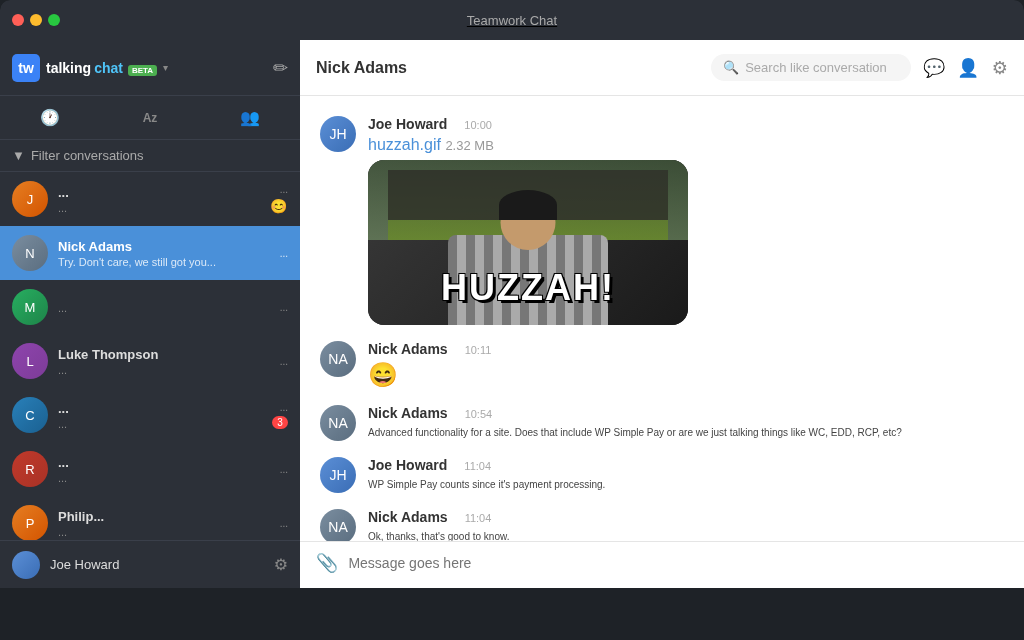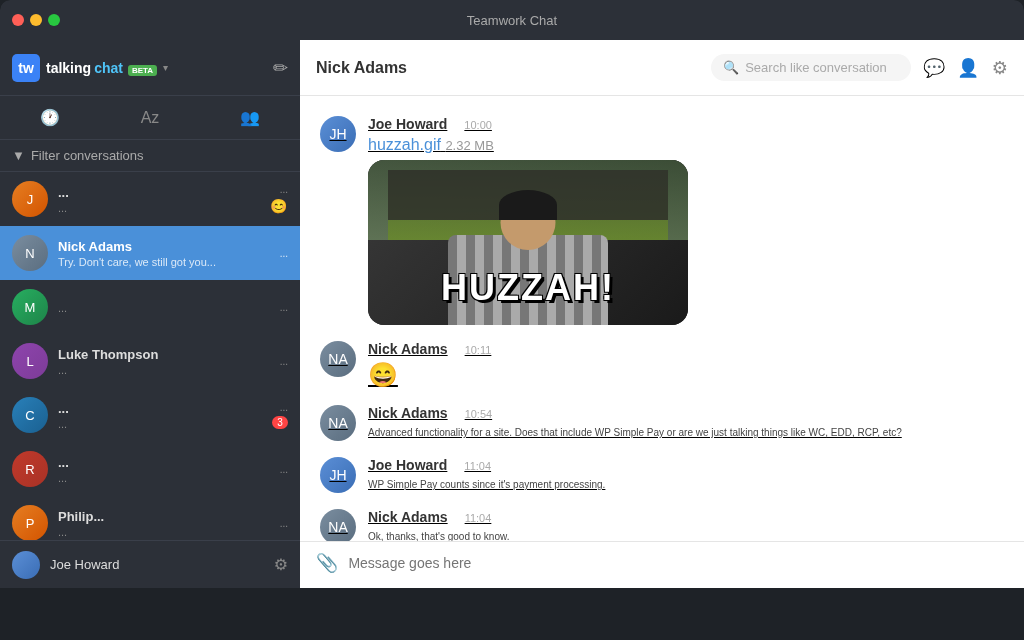--- a/index.html
+++ b/index.html
@@ -14,20 +14,21 @@
 
     
     .title-bar {
       height: 40px;
       background: #2c3038;
       display: flex;
       align-items: center;
       justify-content: center;
       position: relative;
       border-radius: 10px 10px 0 0;
+      text-decoration: underline;
     }
     .title-bar-title {
       color: #aaa;
       font-size: 13px;
     }
     .traffic-lights {
       position: absolute;
       left: 12px;
       display: flex;
       gap: 6px;
@@ -274,21 +275,20 @@
       overflow-y: auto;
       padding: 20px 20px 10px;
       background: white;
     }
 
     .message-group {
       display: flex;
       gap: 12px;
       margin-bottom: 16px;
       align-items: flex-start;
-      text-decoration: underline;
     }
     .msg-avatar {
       width: 36px;
       height: 36px;
       border-radius: 50%;
       background: #888;
       flex-shrink: 0;
       overflow: hidden;
       display: flex;
       align-items: center;
@@ -442,21 +442,21 @@
         <span class="chevron-icon">▾</span>
       </div>
       <span class="compose-icon">✏</span>
     </div>
 
     <div class="sidebar-tabs">
       <div class="sidebar-tab">
         <span>🕐</span>
       </div>
       <div class="sidebar-tab">
-        <span style="font-size:16px;font-weight:400;">Az</span>
+        <span style="font-size:12px;font-weight:700;">Az</span>
       </div>
       <div class="sidebar-tab">
         <span>👥</span>
       </div>
     </div>
 
     <div class="filter-bar">
       <div class="filter-btn">
         <span>▼</span>
         <span>Filter conversations</span>

